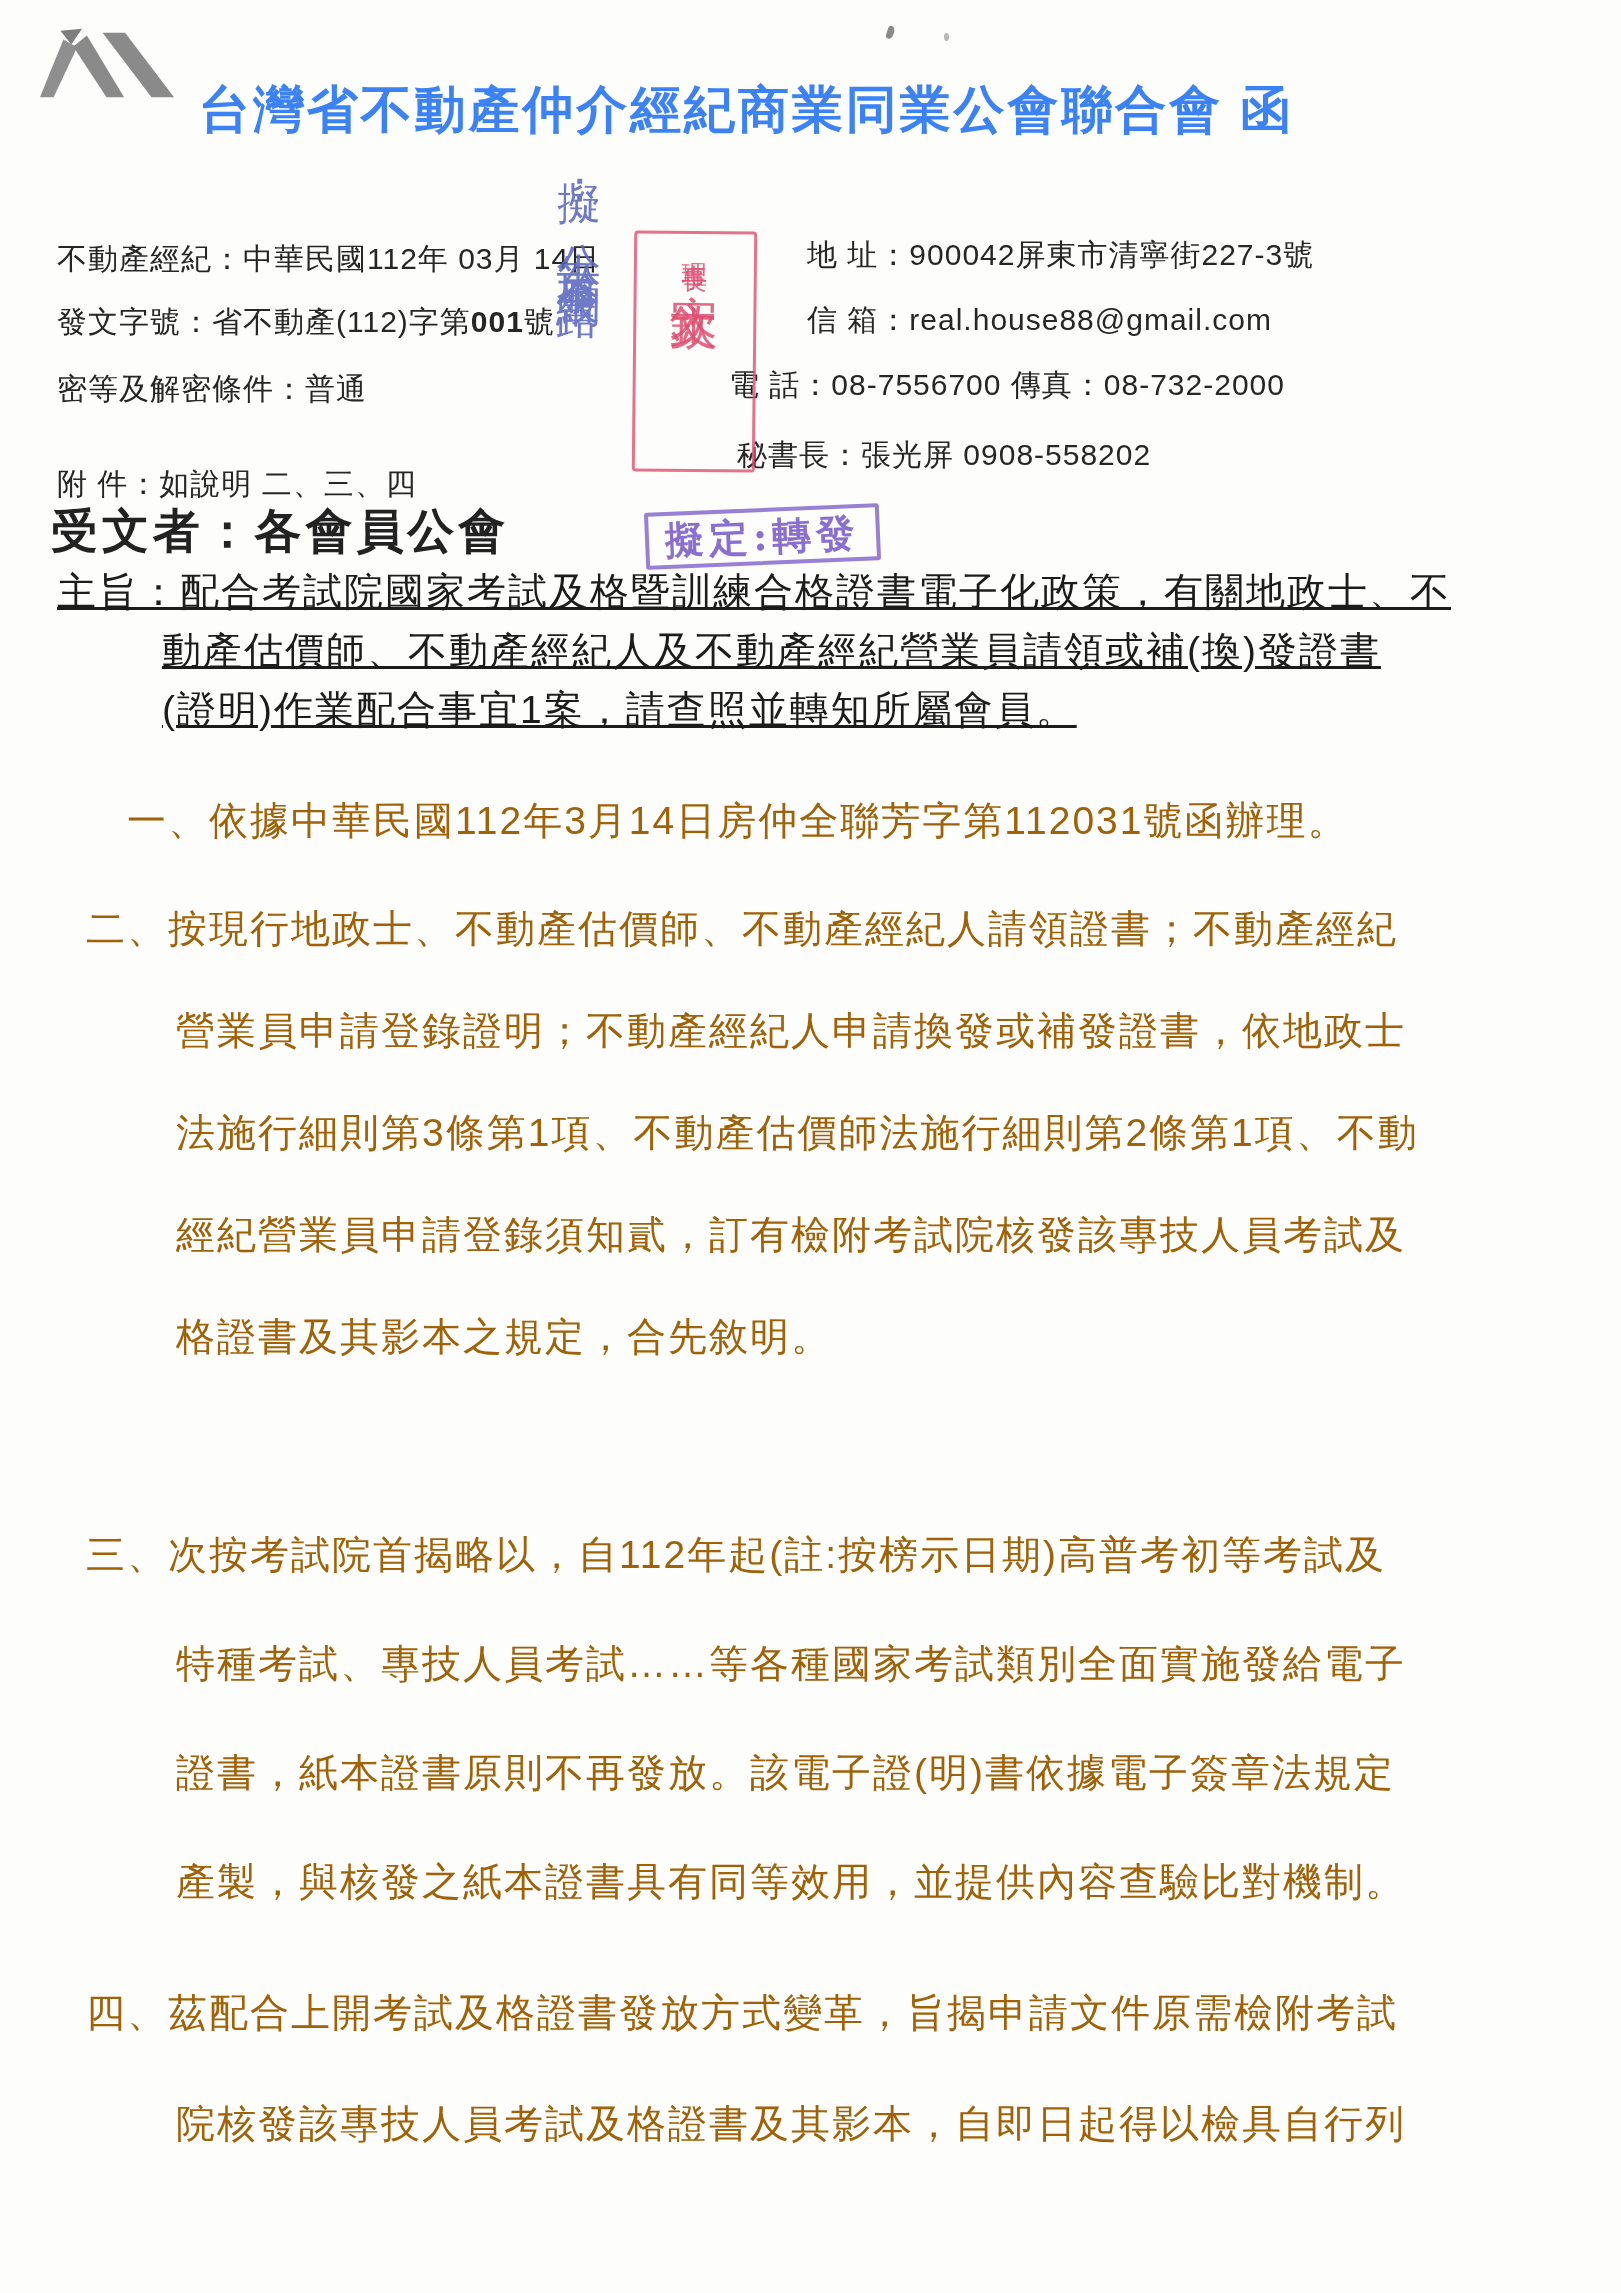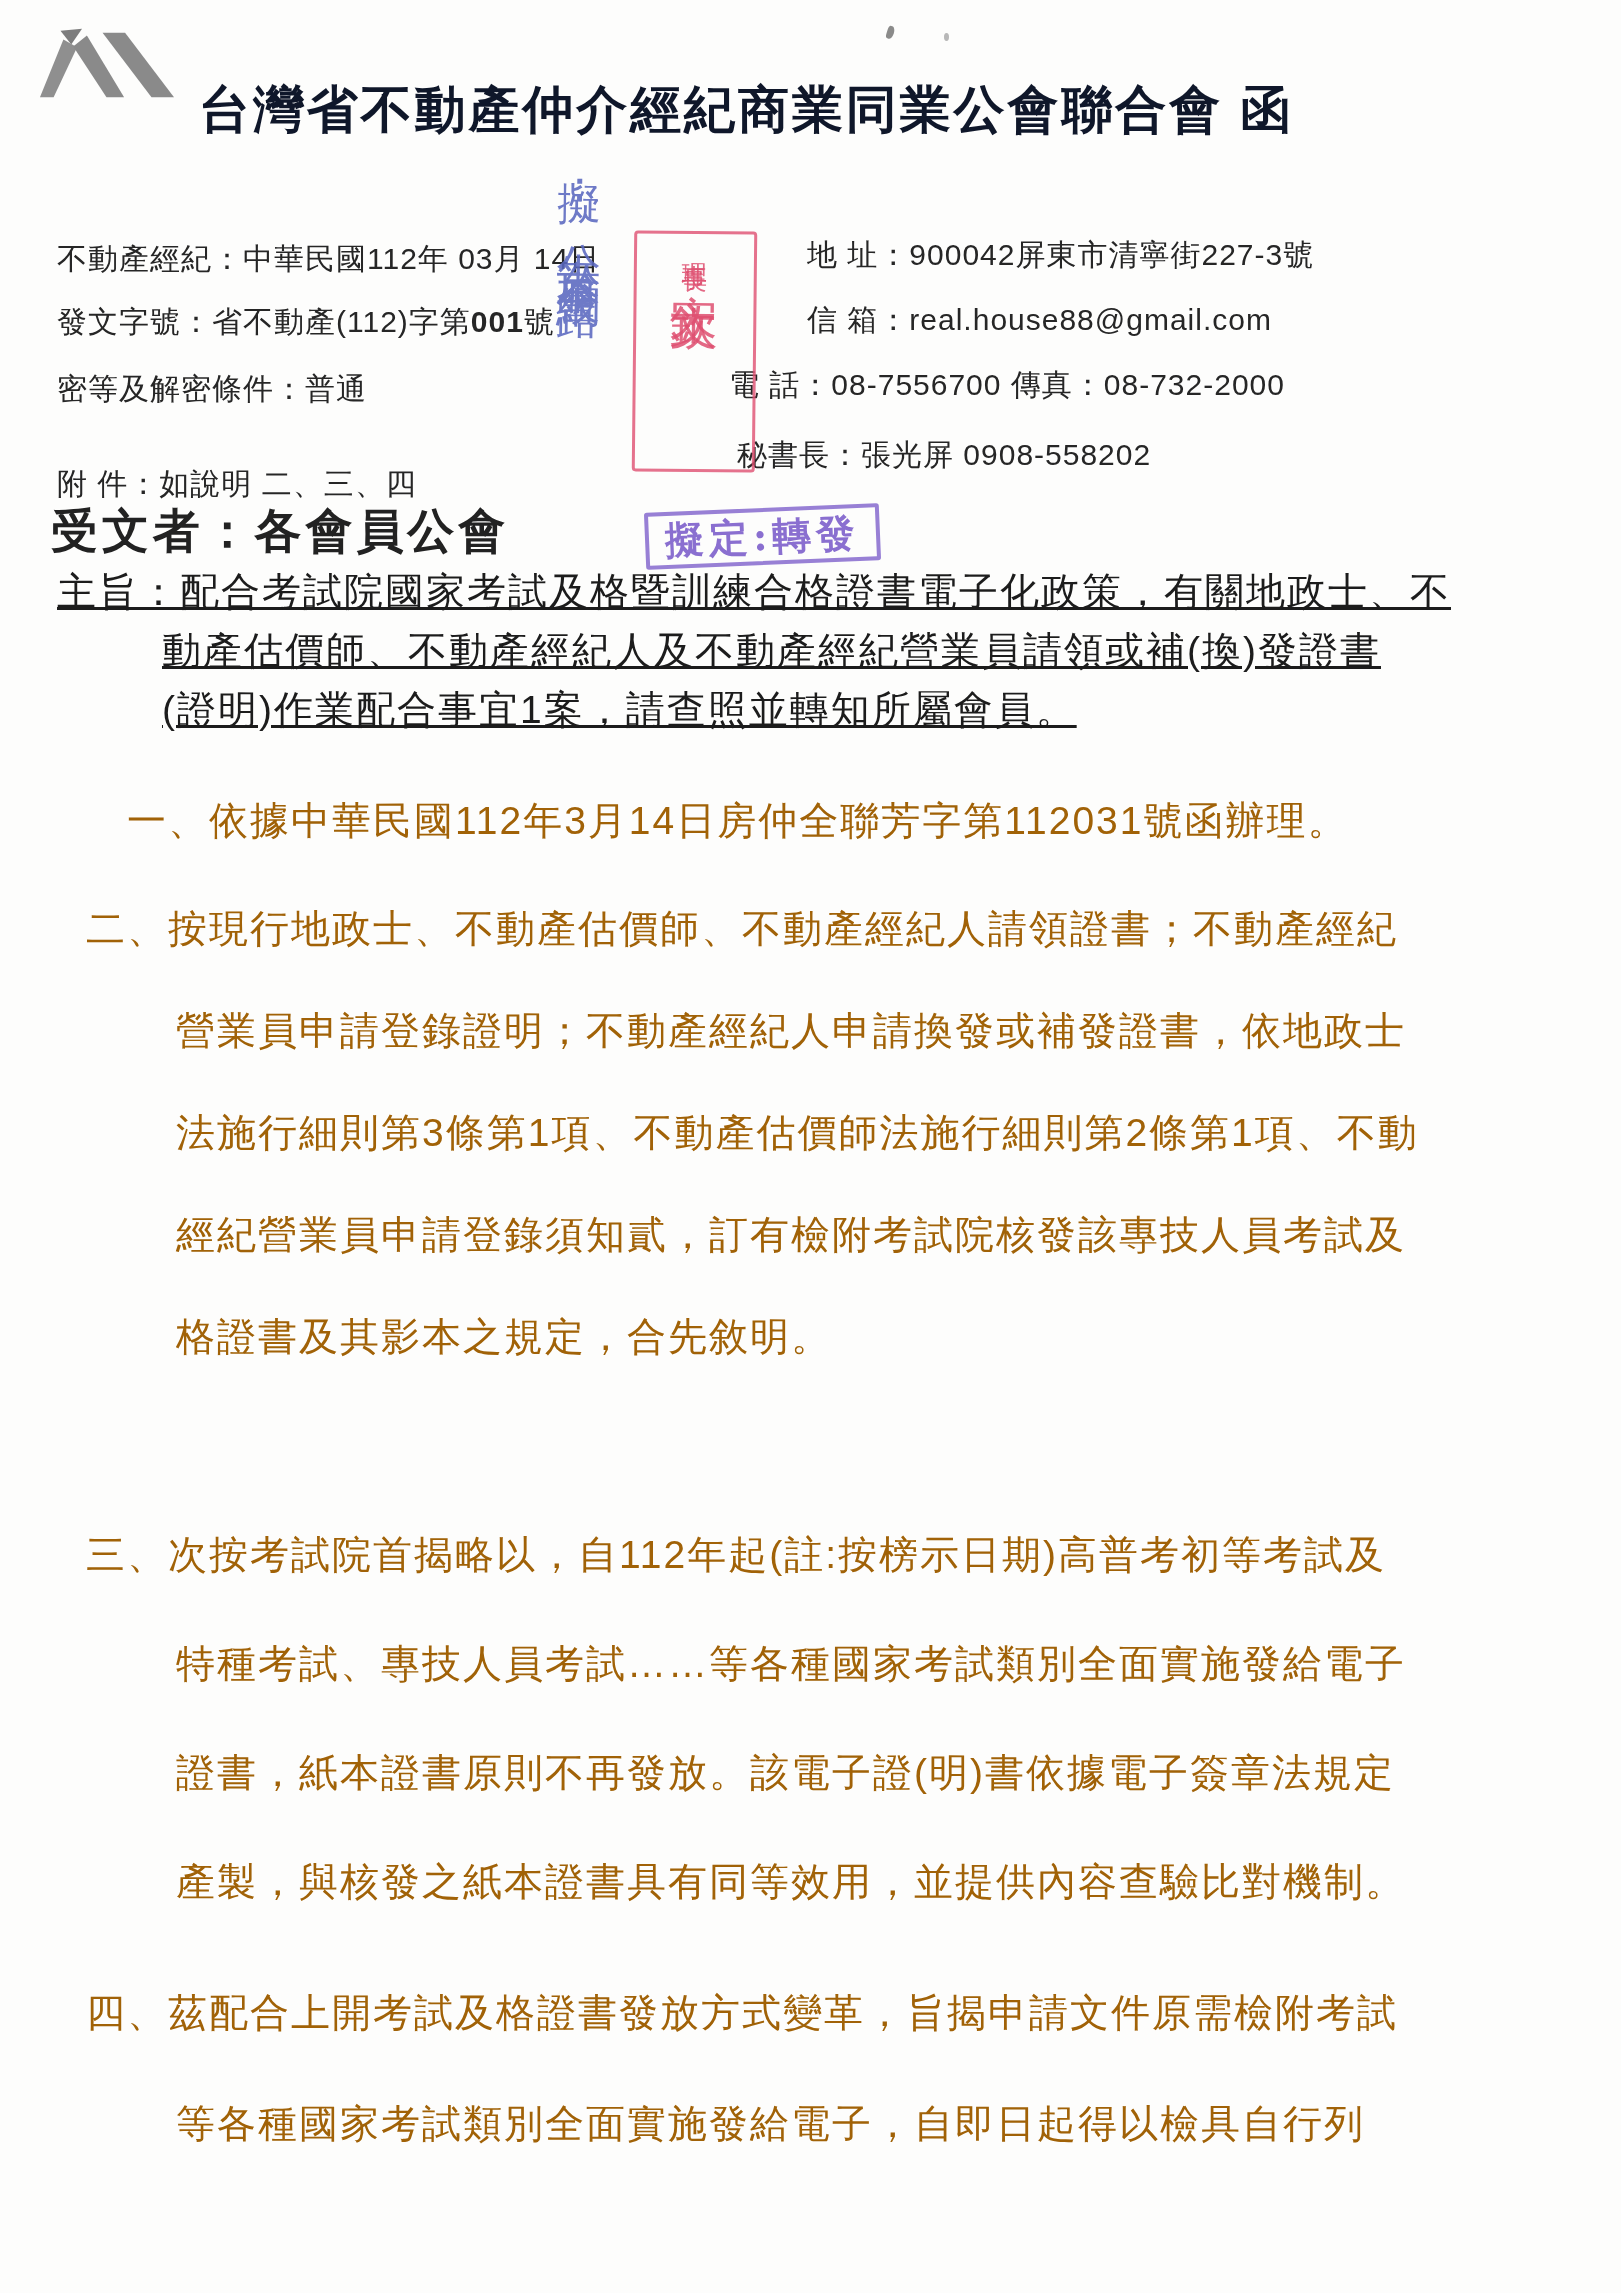--- a/index.html
+++ b/index.html
@@ -10,21 +10,21 @@
     background:#fdfdfc;
     overflow:hidden;
     font-family:"Liberation Sans",sans-serif;
     color:#1f1f1f;
   }
   
   .logo{position:absolute;left:37px;top:25.5px;width:137px;height:76px;}
   .doc-title{
     position:absolute;left:199px;top:76px;
     font-size:51px;font-weight:bold;letter-spacing:2.9px;
-    color:#0f172a;white-space:nowrap;
+    color:#3b82f6;white-space:nowrap;
   }
   
   .meta{position:absolute;font-size:30px;letter-spacing:1px;color:#262626;white-space:nowrap;}
   .m-l1{left:57px;top:239px;}
   .m-l2{left:57px;top:302px;}
   .m-l3{left:57px;top:369px;}
   .m-l4{left:57px;top:464px;}
   .m-r1{left:807px;top:235px;}
   .m-r2{left:807px;top:300px;}
   .m-r3{left:729px;top:365px;}
@@ -148,20 +148,20 @@
 
   <div class="item item3">
     <div class="line">三、次按考試院首揭略以，自112年起(註:按榜示日期)高普考初等考試及</div>
     <div class="line cont">特種考試、專技人員考試……等各種國家考試類別全面實施發給電子</div>
     <div class="line cont">證書，紙本證書原則不再發放。該電子證(明)書依據電子簽章法規定</div>
     <div class="line cont">產製，與核發之紙本證書具有同等效用，並提供內容查驗比對機制。</div>
   </div>
 
   <div class="item item4">
     <div class="line">四、茲配合上開考試及格證書發放方式變革，旨揭申請文件原需檢附考試</div>
-    <div class="line cont">等各種國家考試類別全面實施發給電子，自即日起得以檢具自行列</div>
+    <div class="line cont">院核發該專技人員考試及格證書及其影本，自即日起得以檢具自行列</div>
   </div>
 
   <div class="speck1"></div>
   <div class="speck2"></div>
 
 </div>
 
 
 </body></html>

